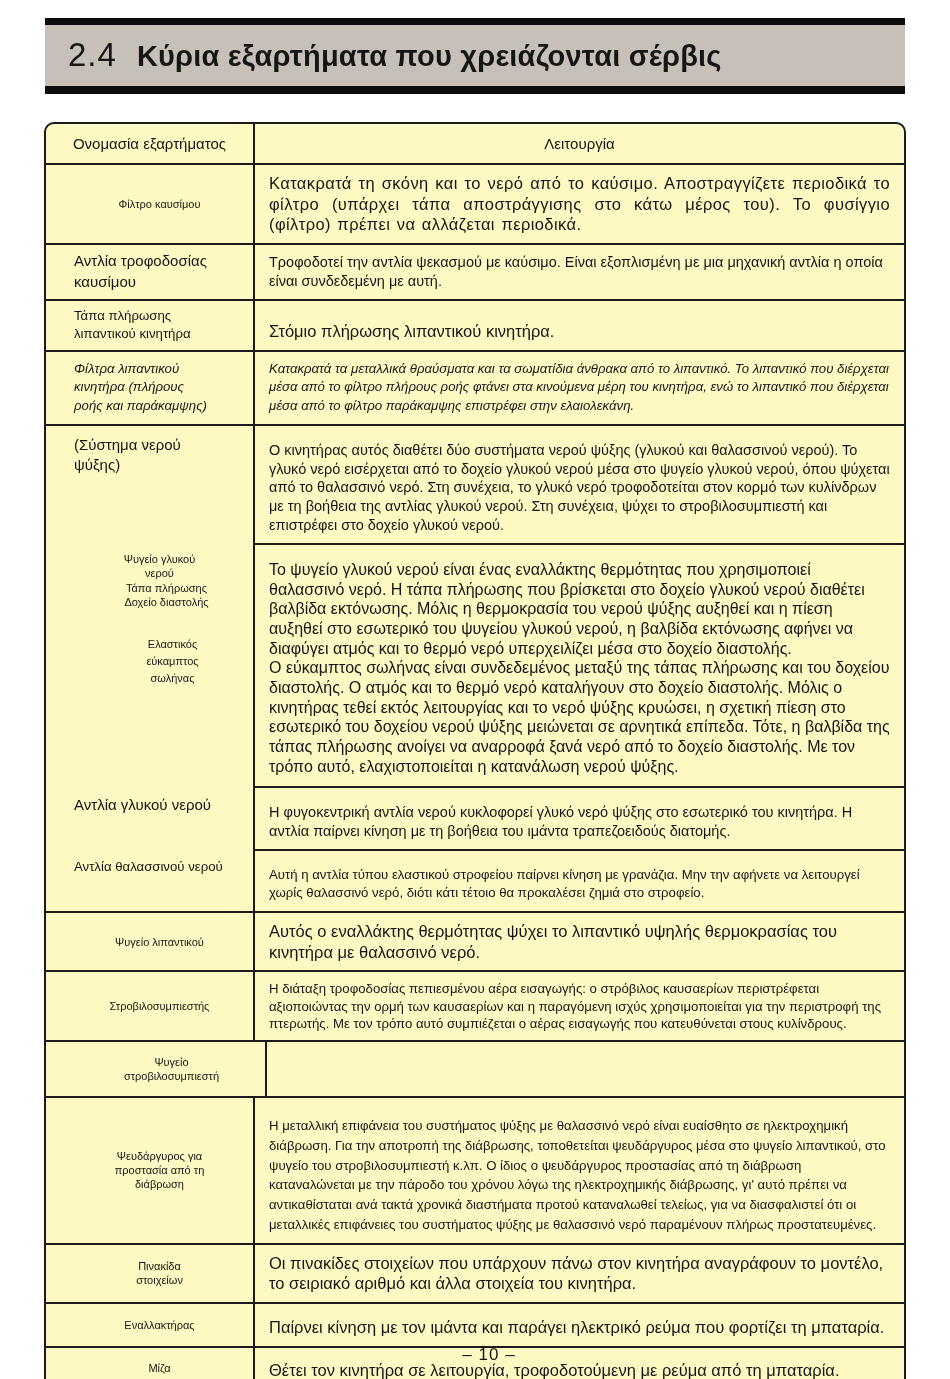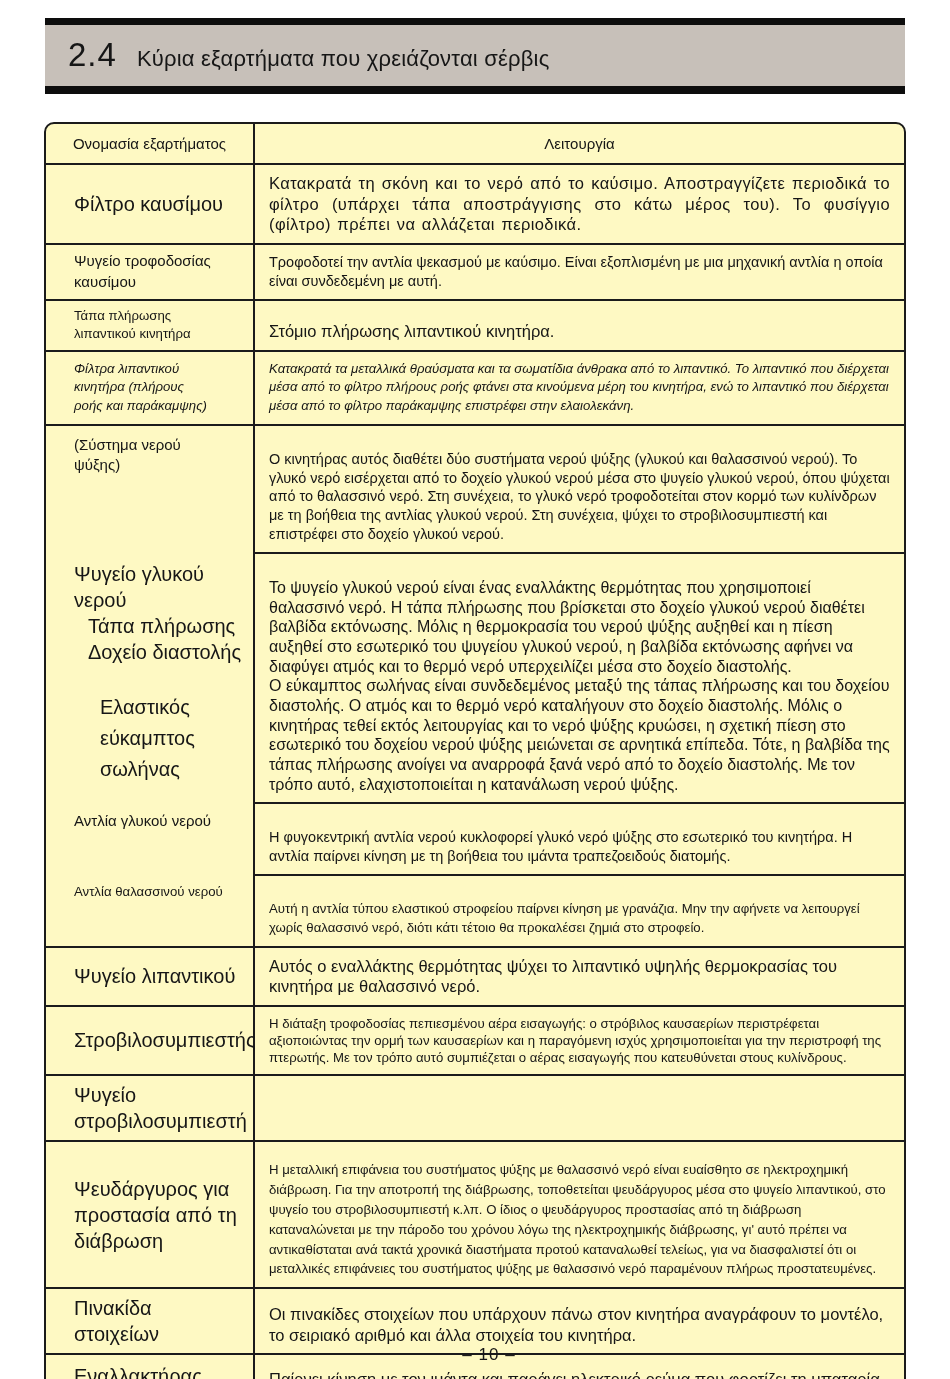--- a/index.html
+++ b/index.html
@@ -16,21 +16,21 @@
   }
   
   .banner{
     margin:18px 0 0 45px;width:860px;
     background:var(--banner);
     border-top:7px solid #0d0d0d;
     border-bottom:8px solid #0d0d0d;
     padding:11px 10px 12px 23px;
   }
   .banner .sec-num{font-size:33px;font-weight:normal;letter-spacing:1px;margin-right:20px;}
-  .banner .sec-title{font-size:22px;font-weight:normal;letter-spacing:.2px;}
+  .banner .sec-title{font-size:29px;font-weight:bold;letter-spacing:.2px;}
   
   .tbl{
     margin:28px 0 0 44px;width:862px;
     border:2px solid var(--line);
     border-radius:10px;
     overflow:hidden;
     background:#fef9c3;
   }
   .row{display:flex;}
   .row + .row{border-top:2px solid var(--line);}
@@ -44,40 +44,40 @@
     flex:1;display:flex;flex-direction:column;justify-content:flex-end;
     padding:8px 14px 8px 14px;
   }
   .row.head .cellL,.row.head .cellR{justify-content:center;align-items:center;padding:6px;}
   .row.head{min-height:39px;}
   .head-txt{font-size:15px;}
   
   .section{display:block;}
   .subrow{display:flex;}
   .subrow .cellL{justify-content:flex-start;padding-top:9px;}
-  .subrow .cellR{justify-content:flex-start;padding-top:24px;}
+  .subrow .cellR{justify-content:flex-start;padding-top:15px;}
   .subrow + .subrow .cellR{border-top:2px solid var(--line);}
   
-  .l-lg{font-size:20px;line-height:1.3;}
+  .l-lg{font-size:11px;line-height:1.3;text-align:center;}
   .l-md{font-size:15px;line-height:1.35;}
   .l-sm{font-size:13.2px;line-height:1.4;}
   .t-lg{font-size:16.5px;line-height:1.25;}
   .t-lg2{font-size:16px;line-height:1.23;}
   .t-md{font-size:14.5px;line-height:1.3;}
   .t-sm{font-size:13.2px;line-height:1.42;}
   .t-sm-tall{font-size:13.2px;line-height:1.5;}
   .t-just{text-align:justify;letter-spacing:.4px;word-spacing:1.5px;}
   .indent{margin-left:14px;}
   .indent2{margin-left:26px;}
   .gap-top{margin-top:27px;line-height:1.55;}
   .para + .para{margin-top:0;}
   
   .h78{min-height:78px;} .h52{min-height:52px;} .h44{min-height:44px;}
   .h70{min-height:70px;font-style:italic;} .h103{min-height:103px;} .h243{min-height:243px;}
-  .h54{min-height:54px;} .h62{min-height:64px;} .h56{min-height:56px;}
+  .h54{min-height:54px;} .h62{min-height:64px;} .h56{min-height:56px;padding-left:12px;}
   .h147{min-height:147px;} .h50{min-height:50px;} .h43{min-height:43px;}
   
   .pgnum{
     position:absolute;left:14px;bottom:14px;width:100%;
     text-align:center;font-size:17px;letter-spacing:1px;
   }
 </style>
 </head>
 <body>
 
@@ -98,21 +98,21 @@
       <div class="cellL l-lg">
         <div>Φίλτρο καυσίμου</div>
       </div>
       <div class="cellR t-lg t-just">
         <div>Κατακρατά τη σκόνη και το νερό από το καύσιμο. Αποστραγγίζετε περιοδικά το φίλτρο (υπάρχει τάπα αποστράγγισης στο κάτω μέρος του). Το φυσίγγιο (φίλτρο) πρέπει να αλλάζεται περιοδικά.</div>
       </div>
     </div>
 
     <div class="row h52">
       <div class="cellL l-md">
-        <div>Ψυγείο τροφοδοσίας</div>
+        <div>Αντλία τροφοδοσίας</div>
         <div>καυσίμου</div>
       </div>
       <div class="cellR t-md">
         <div>Τροφοδοτεί την αντλία ψεκασμού με καύσιμο. Είναι εξοπλισμένη με μια μηχανική αντλία η οποία είναι συνδεδεμένη με αυτή.</div>
       </div>
     </div>
 
     <div class="row h44">
       <div class="cellL l-sm">
         <div>Τάπα πλήρωσης</div>

